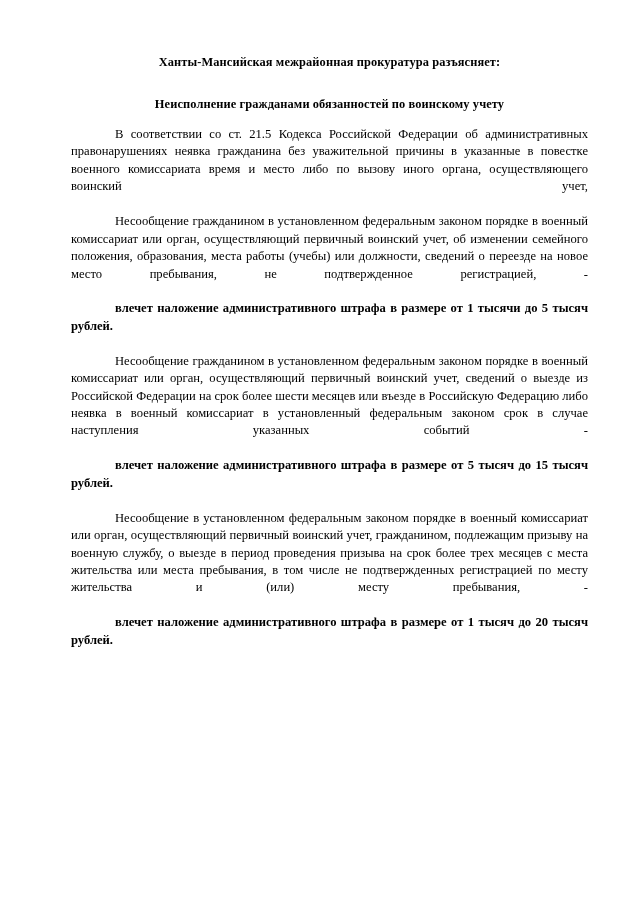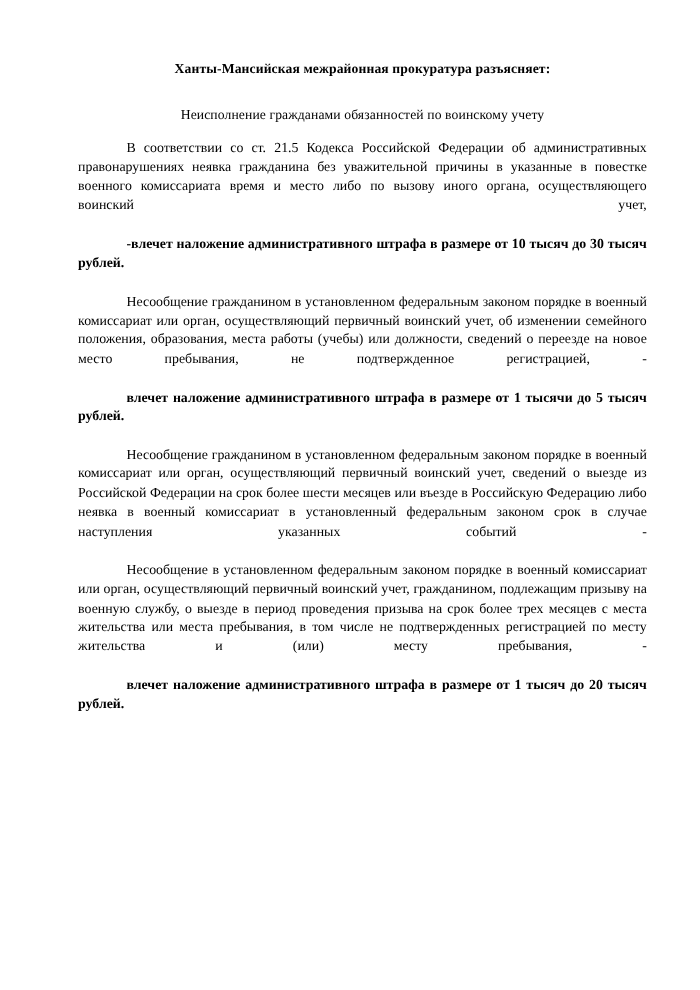--- a/index.html
+++ b/index.html
@@ -24,21 +24,21 @@
   .doc-title {
     font-size: 12.4px;
     font-weight: bold;
     text-align: center;
     line-height: 1.25;
     margin: 0 0 1px 0;
     letter-spacing: 0.1px;
   }
   .doc-subtitle {
     font-size: 12.4px;
-    font-weight: normal;
+    font-weight: bold;
     text-align: center;
     line-height: 1.25;
     margin: 26px 0 0 0;
     letter-spacing: 0.1px;
   }
   .body-block {
     margin-top: 14px;
   }
   p.para {
     font-size: 12.6px;
@@ -72,27 +72,27 @@
 <div class="page">
 
   <h1 class="doc-title">Ханты-Мансийская межрайонная прокуратура разъясняет:</h1>
 
   <h2 class="doc-subtitle">Неисполнение гражданами обязанностей по воинскому учету</h2>
 
   <div class="body-block">
 
     <p class="para">В соответствии со ст. 21.5 Кодекса Российской Федерации об административных правонарушениях неявка гражданина без уважительной причины в указанные в повестке военного комиссариата время и место либо по вызову иного органа, осуществляющего воинский учет,</p>
 
-    <p class="penalty">-влечет наложение административного штрафа в размере от 10 тысяч до 30 тысяч рублей.</p>
 
     <p class="para">Несообщение гражданином в установленном федеральным законом порядке в военный комиссариат или орган, осуществляющий первичный воинский учет, об изменении семейного положения, образования, места работы (учебы) или должности, сведений о переезде на новое место пребывания, не подтвержденное регистрацией, -</p>
 
     <p class="penalty">влечет наложение административного штрафа в размере от 1 тысячи до 5 тысяч рублей.</p>
 
     <p class="para">Несообщение гражданином в установленном федеральным законом порядке в военный комиссариат или орган, осуществляющий первичный воинский учет, сведений о выезде из Российской Федерации на срок более шести месяцев или въезде в Российскую Федерацию либо неявка в военный комиссариат в установленный федеральным законом срок в случае наступления указанных событий -</p>
 
+    <p class="penalty">влечет наложение административного штрафа в размере от 5 тысяч до 15 тысяч рублей.</p>
 
     <p class="para">Несообщение в установленном федеральным законом порядке в военный комиссариат или орган, осуществляющий первичный воинский учет, гражданином, подлежащим призыву на военную службу, о выезде в период проведения призыва на срок более трех месяцев с места жительства или места пребывания, в том числе не подтвержденных регистрацией по месту жительства и (или) месту пребывания, -</p>
 
     <p class="penalty">влечет наложение административного штрафа в размере от 1 тысяч до 20 тысяч рублей.</p>
 
   </div>
 </div>
 
 </body></html>

